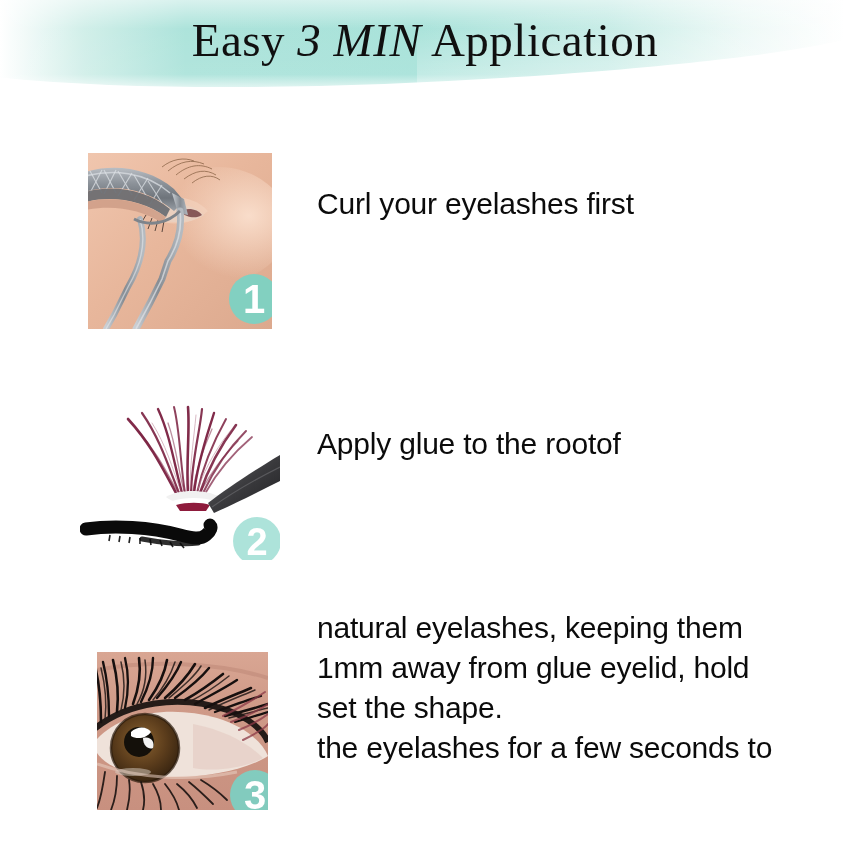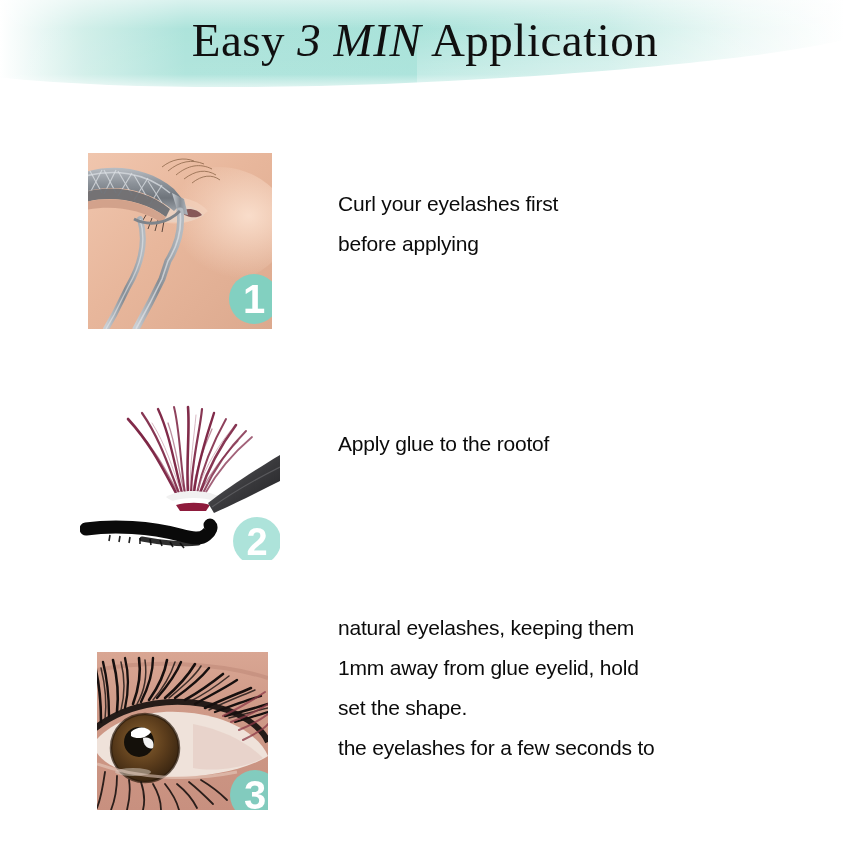--- a/index.html
+++ b/index.html
@@ -49,24 +49,24 @@
     position: absolute;
     left: 0;
     width: 850px;
   }
   .step-figure {
     position: absolute;
     overflow: hidden;
   }
   .step-text {
     position: absolute;
-    left: 338px;
+    left: 317px;
     color: #0b0b0b;
     font-family: "Liberation Sans", sans-serif;
-    font-size: 21px;
+    font-size: 30px;
     line-height: 40px;
     letter-spacing: -0.2px;
   }
   .step-text .line { display: block; white-space: nowrap; }
 
   
   #step-1 { top: 0; height: 360px; }
   #fig-1 { left: 88px; top: 153px; width: 184px; height: 176px; }
   #txt-1 { top: 184px; }
 
@@ -197,21 +197,20 @@
       </g>
 
       <g>
         <circle cx="166" cy="146" r="25" fill="#7ad2c4" opacity="0.92"></circle>
         <text x="166" y="160" text-anchor="middle" font-family="Liberation Sans, sans-serif" font-size="40" font-weight="bold" fill="#ffffff">1</text>
       </g>
     </svg>
   </div>
   <div class="step-text" id="txt-1">
     <span class="line">Curl your eyelashes first</span>
-    <span class="line">before applying</span>
   </div>
 </div>
 
 <div class="step" id="step-2">
   <div class="step-figure" id="fig-2">
     <svg class="fig-svg" viewBox="0 0 200 175" preserveAspectRatio="none">
       <defs>
         <linearGradient id="tweez" x1="0" y1="0" x2="1" y2="1">
           <stop offset="0" stop-color="#6a6a6d"></stop>
           <stop offset="0.5" stop-color="#3b3b3e"></stop>

